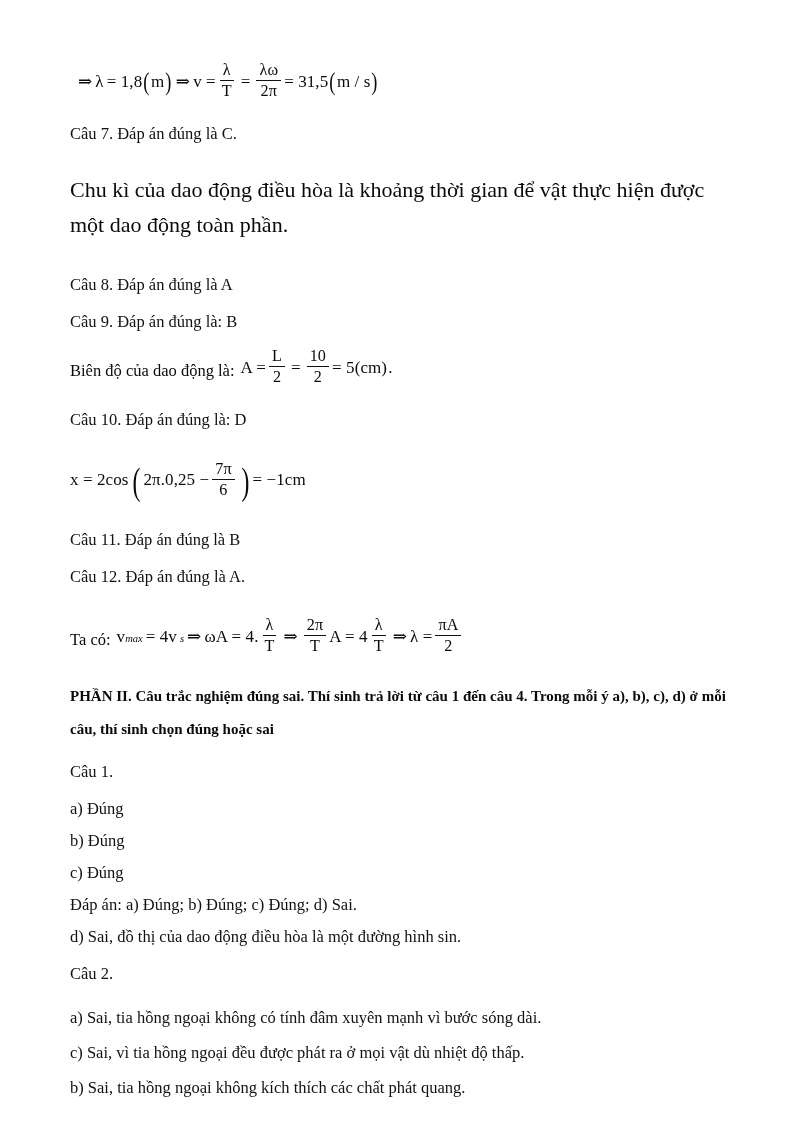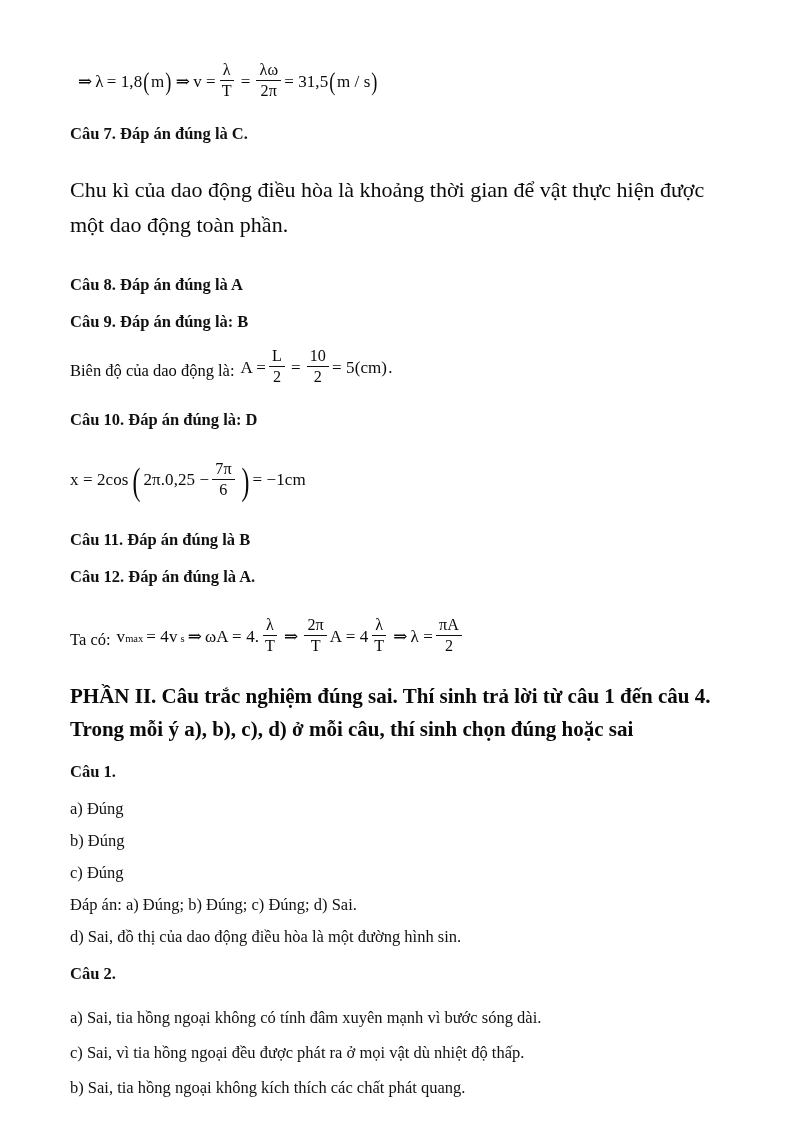--- a/index.html
+++ b/index.html
@@ -33,30 +33,30 @@
 
   
   .para {
     font-size: 16.5px;
     line-height: 32px;
     text-align: left;
     margin: 0;
     color: #111;
   }
   .para.bold {
-    font-weight: bold;
+    font-weight: normal;
   }
   .gap-xs { height: 5px; }
   .gap-s  { height: 10px; }
   .gap-m  { height: 17px; }
   .gap-l  { height: 24px; }
 
   
   .heading-block {
-    font-size: 21px;
+    font-size: 15px;
     font-weight: bold;
     line-height: 33px;
     width: 656px;
   }
 
   
   .flow {
     font-size: 22px;
     line-height: 35px;
     width: 658px;
@@ -102,20 +102,21 @@
     padding-top: 1px;
   }
 
   
   .sub {
     font-size: 0.62em;
     vertical-align: sub;
     position: relative;
     top: 0.33em;
     letter-spacing: 0;
+    font-style: italic;
   }
 
   
   .paren {
     display: inline-block;
     font-size: 2.25em;
     line-height: 0;
     position: relative;
     top: 0.04em;
     transform: scaleX(0.62);

